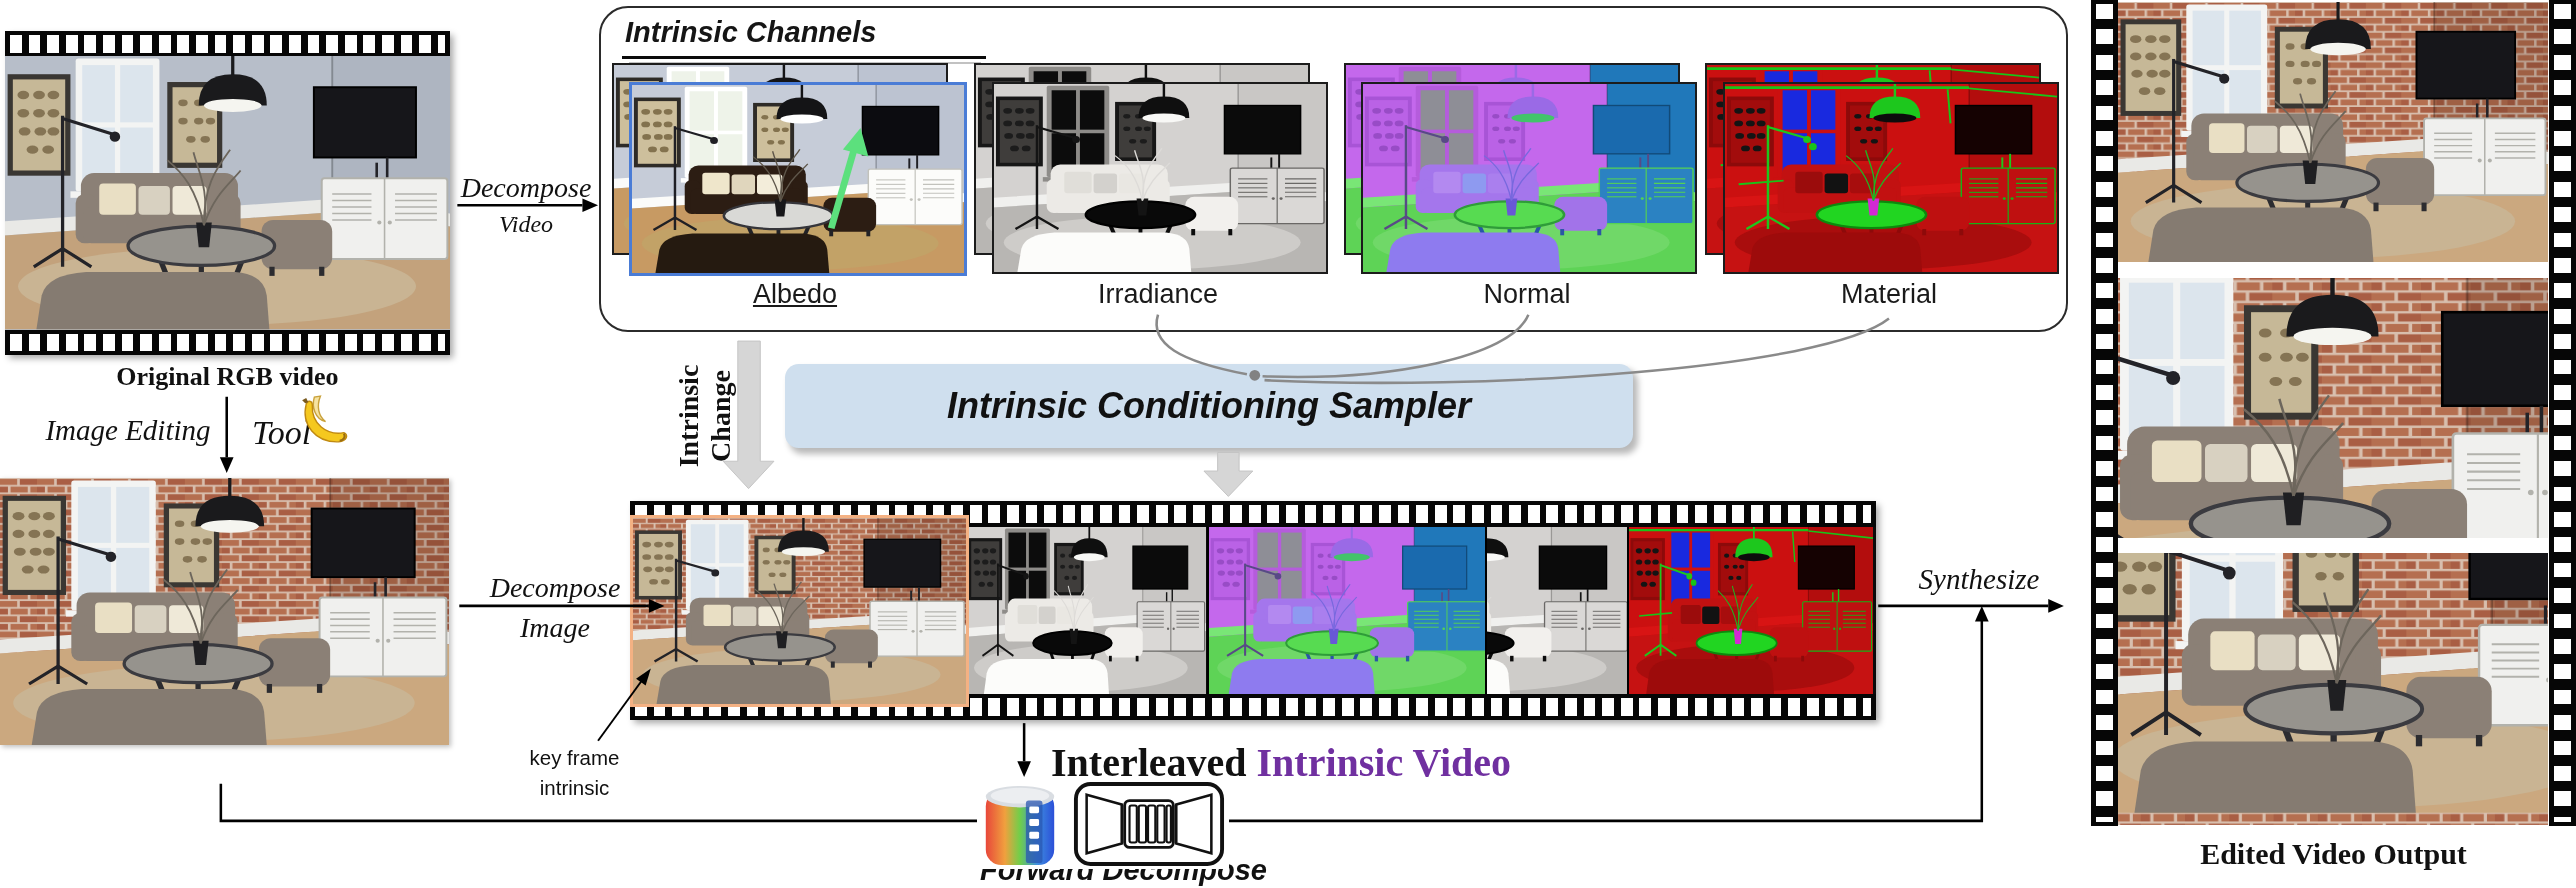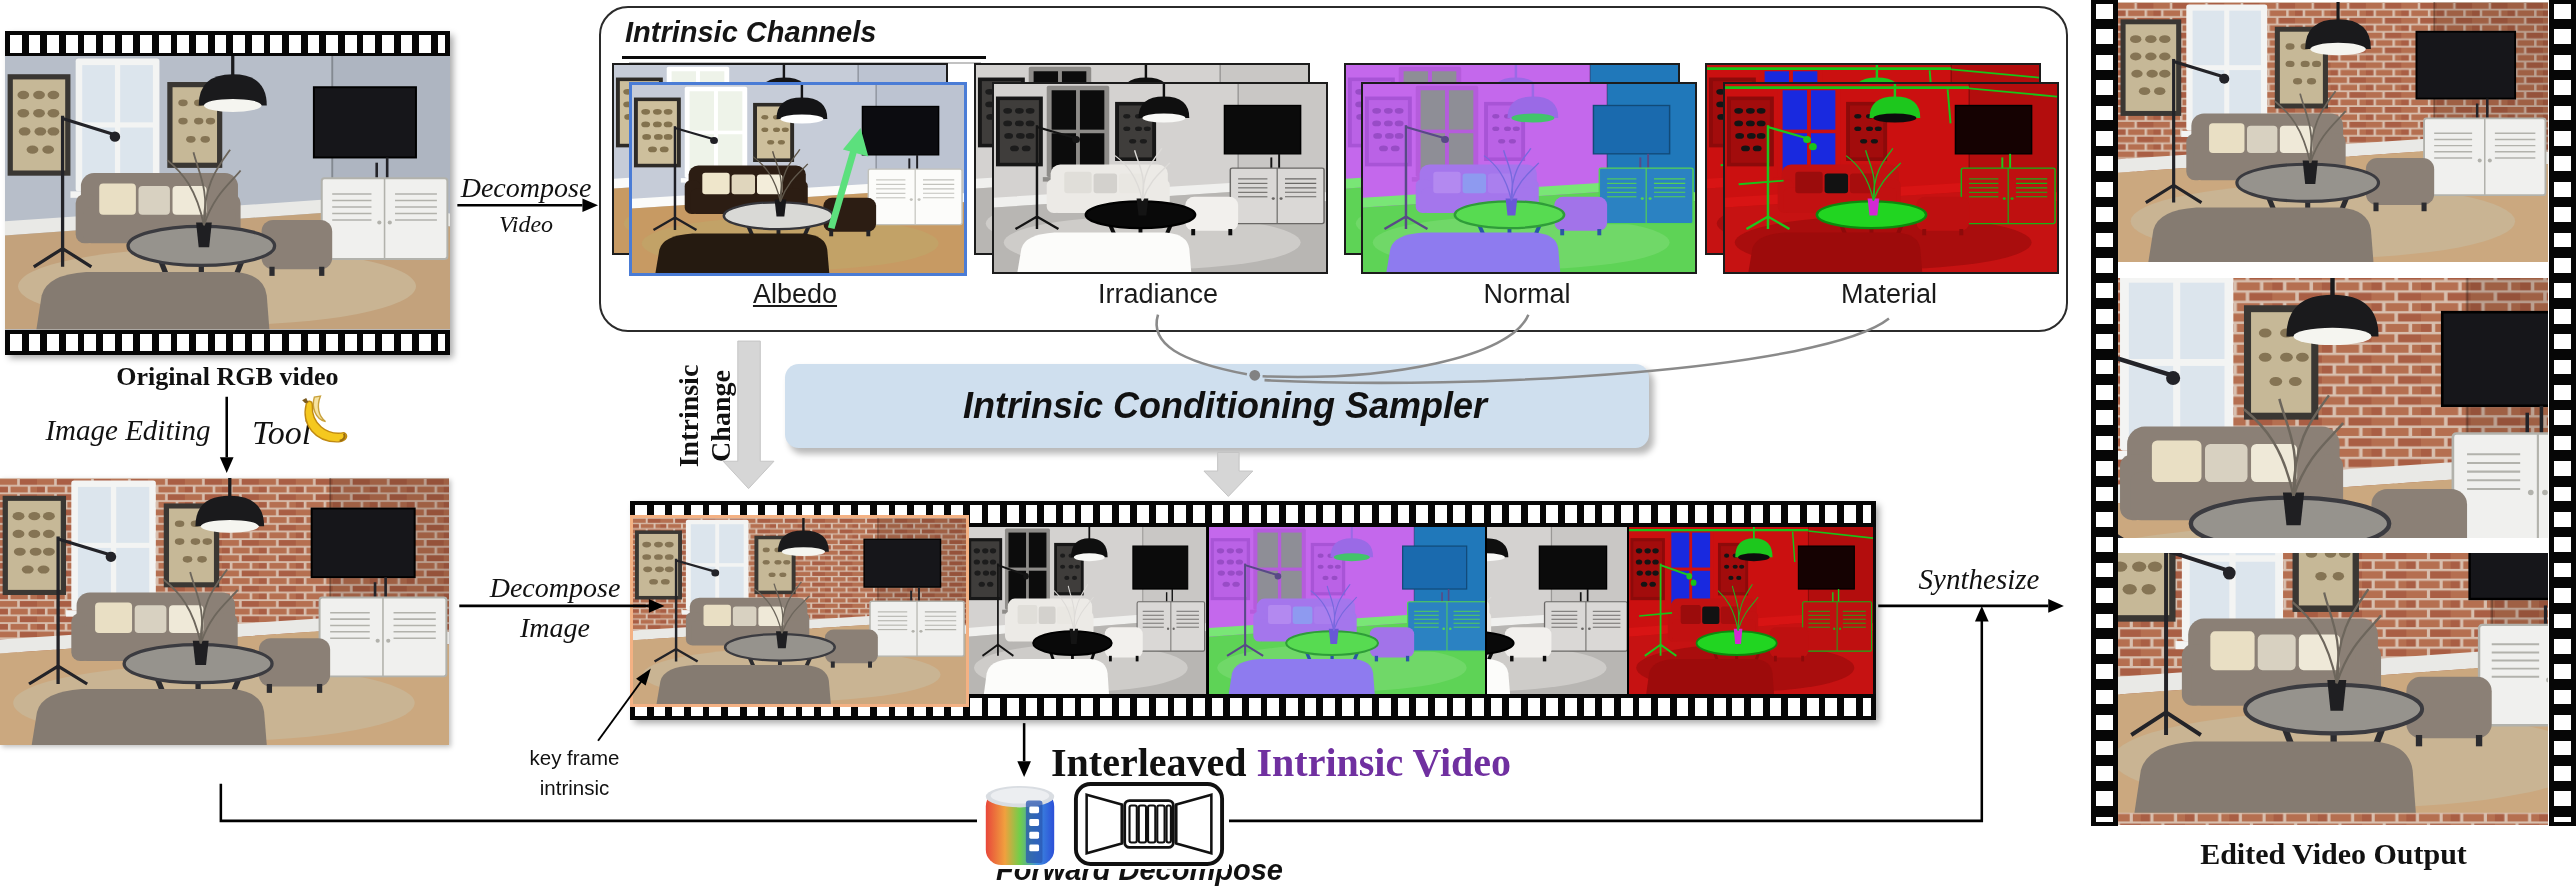--- a/index.html
+++ b/index.html
@@ -2,21 +2,21 @@
 <html><head>
 <meta charset="utf-8">
 <style>
   html,body{margin:0;padding:0;background:#ffffff;}
   .canvas{position:relative;width:2576px;height:888px;background:#fff;overflow:hidden;
           font-family:"Liberation Sans",sans-serif;color:#111;}
   .abs{position:absolute;}
   .ctr{text-align:center;}
   .serifB{font-family:"Liberation Serif",serif;font-weight:bold;}
   .serifI{font-family:"Liberation Serif",serif;font-style:italic;}
-  .sansBI{font-family:"Liberation Sans",sans-serif;font-weight:bold;font-style:italic;padding-left:16px;}
+  .sansBI{font-family:"Liberation Sans",sans-serif;font-weight:bold;font-style:italic;}
   .purple{color:#7030A0;}
   .blue{color:#4472C4;text-decoration:underline;}
 
   
   .hstrip{position:absolute;background:#060606;box-shadow:3.9px 3.9px 6.8px rgba(0,0,0,.35);}
   .hband{position:absolute;left:0;right:0;height:25.4px;background:#060606;}
   .hband .holes{position:absolute;left:4.9px;right:4.9px;top:3.9px;bottom:3.9px;
         background:repeating-linear-gradient(90deg,#fff 0 11.7px,#060606 11.7px 18.6px);}
   .hband.top{top:0;} .hband.bot{bottom:0;}
   .hframes{position:absolute;left:0;right:0;top:25.4px;bottom:25.4px;background:#0a0a0a;overflow:hidden;}

